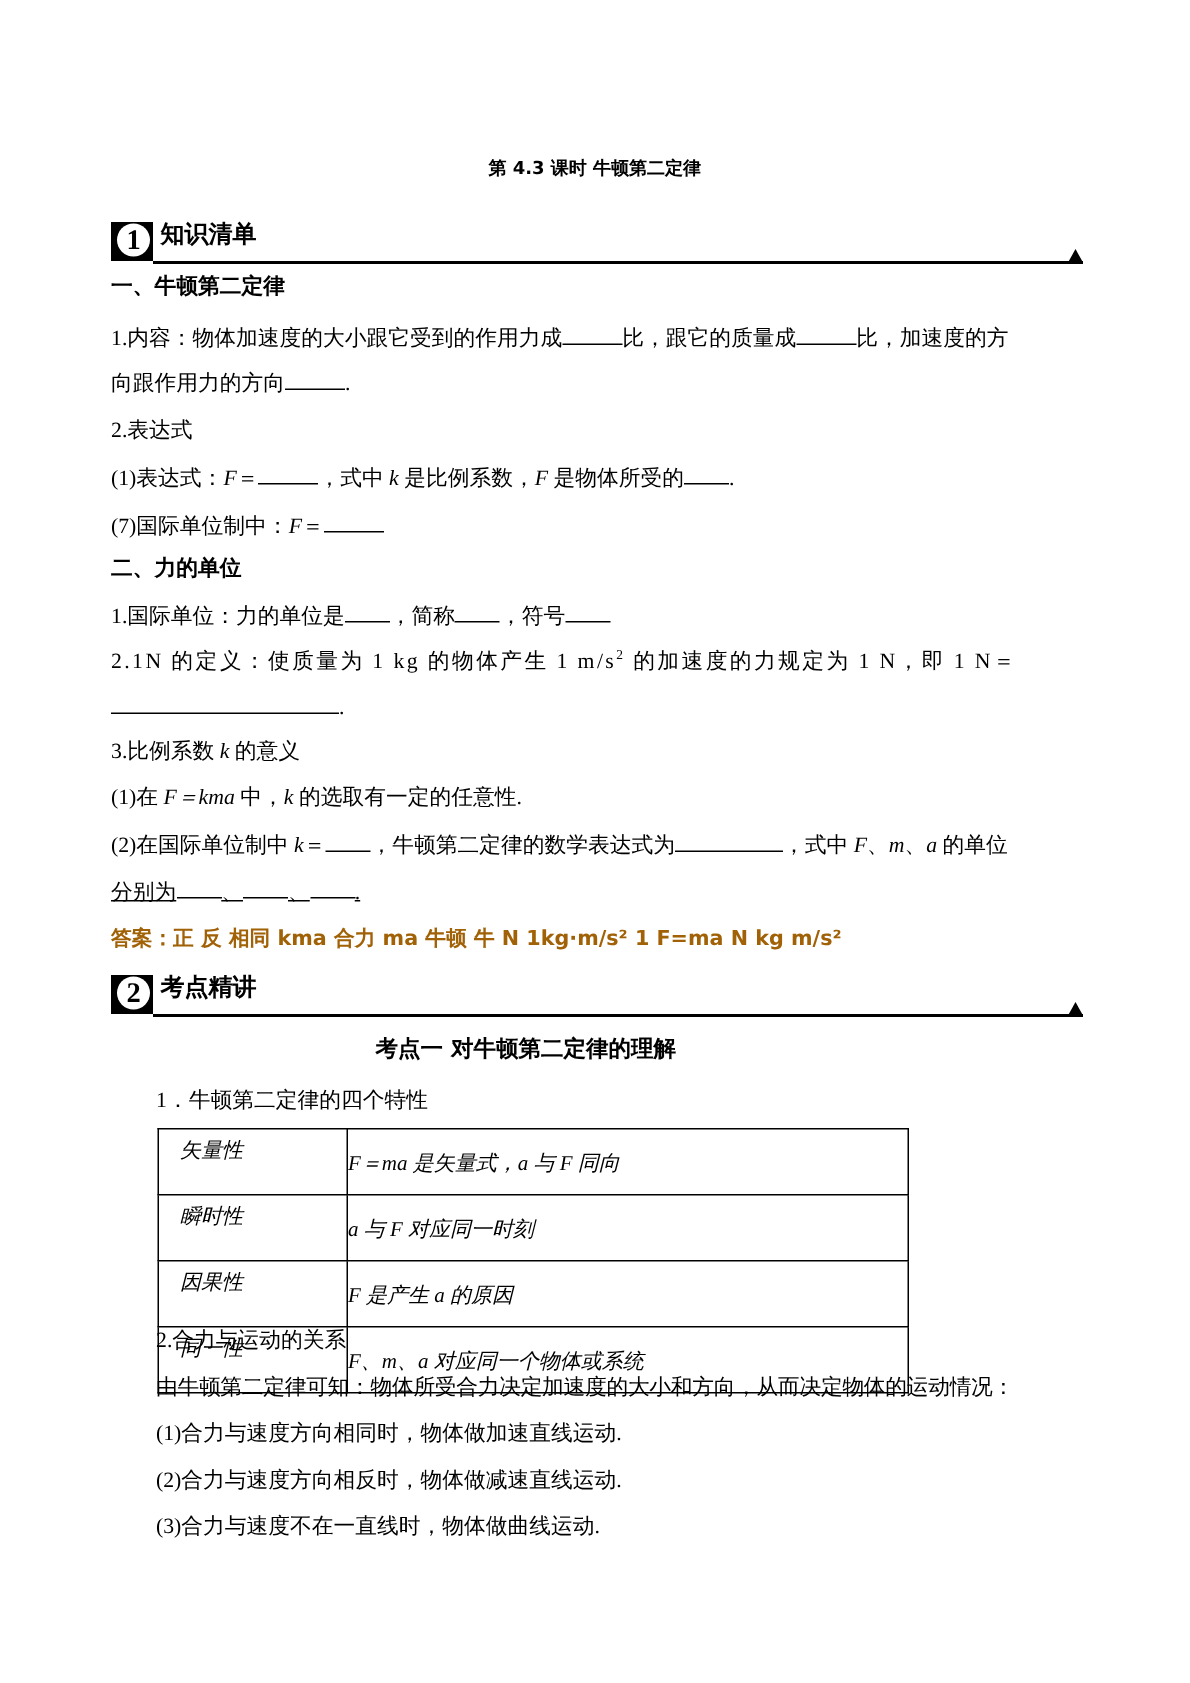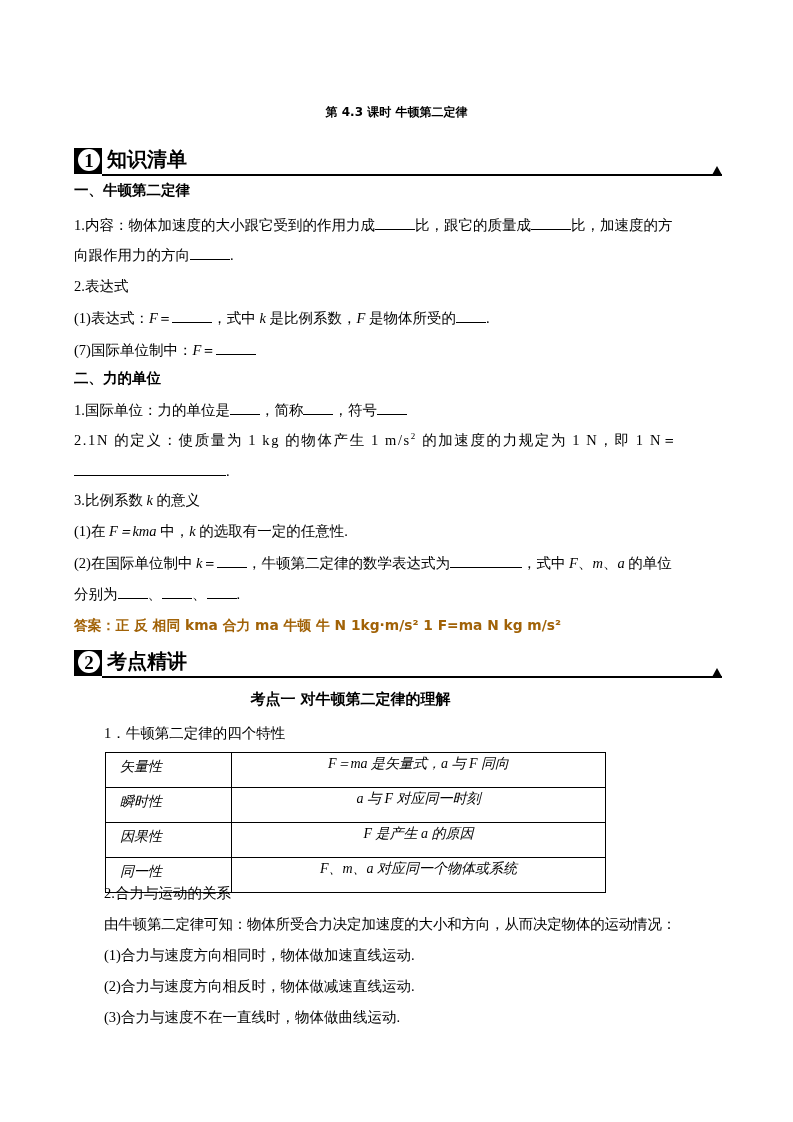--- a/index.html
+++ b/index.html
@@ -22,21 +22,21 @@
   }
   .sec-num .circ {
     position: absolute; left: 4px; top: 1px; width: 22px; height: 22px;
     border-radius: 50%; background: #fff; color: #000;
     font-family: "Liberation Serif", serif; font-weight: bold; font-size: 19px;
     text-align: center; line-height: 23px;
   }
   .sec-title {
     position: absolute; left: 33px; top: 0px;
     font-family: "DejaVu Sans", "Liberation Sans", sans-serif;
-    font-weight: bold; font-size: 20px; letter-spacing: 0px;
+    font-weight: bold; font-size: 16px; letter-spacing: 0px;
   }
   .sec-line {
     position: absolute; left: 28px; right: 0; top: 28px; height: 2px; background: #000;
   }
   .sec-tri {
     position: absolute; right: 0px; top: 20px; width: 0; height: 0;
     border-left: 5px solid transparent; border-right: 5px solid transparent;
     border-bottom: 9px solid #000;
   }
   .h1b {
@@ -57,21 +57,21 @@
     left: 0; width: 701px; text-align: center; top: 690px;
     font-family: "DejaVu Sans", "Liberation Sans", sans-serif;
     font-weight: bold; font-size: 15px;
   }
   table.props {
     position: absolute; left: 105px; top: 752px; width: 501px;
     border-collapse: collapse; font-size: 14px; font-style: italic;
   }
   table.props td { border: 1.5px solid #000; height: 29px; padding: 0; vertical-align: top; }
   table.props td.k { width: 111px; padding-left: 14px; padding-top: 5px; }
-  table.props td.v { text-align: center; padding-top: 2px; }
+  table.props td.v { padding-top: 14px; }
   .indent { left: 104px; }
 </style>
 </head>
 <body>
 
 <div class="abs title">第 4.3 课时  牛顿第二定律</div>
 
 <div class="sec-head" style="top:146px;">
   <div class="sec-num">
     <div class="circ">1</div>
@@ -118,21 +118,21 @@
 </div>
 
 <div class="abs para" style="top:522px;">
   <span>(1)在 </span><i>F＝kma</i><span> 中，</span><i>k</i><span> 的选取有一定的任意性.</span>
 </div>
 
 <div class="abs para" style="top:553px;">
   <span>(2)在国际单位制中 </span><i>k</i><span>＝</span><span class="blank" style="width:30px"></span><span>，牛顿第二定律的数学表达式为</span><span class="blank" style="width:72px"></span><span>，式中 </span><i>F</i><span>、</span><i>m</i><span>、</span><i>a</i><span> 的单位</span>
 </div>
 
-<div class="abs para" style="top:584px;">
+<div class="abs para" style="top:584px;text-decoration:underline;">
   <span>分别为</span><span class="blank" style="width:30px"></span><span>、</span><span class="blank" style="width:30px"></span><span>、</span><span class="blank" style="width:30px"></span><span>.</span>
 </div>
 
 <div class="abs answer">答案：正  反  相同  kma  合力  ma  牛顿  牛  N 1kg·m/s² 1 F=ma N kg m/s²</div>
 
 <div class="sec-head" style="top:648px;">
   <div class="sec-num">
     <div class="circ">2</div>
   </div>
   <div class="sec-title">考点精讲</div>

